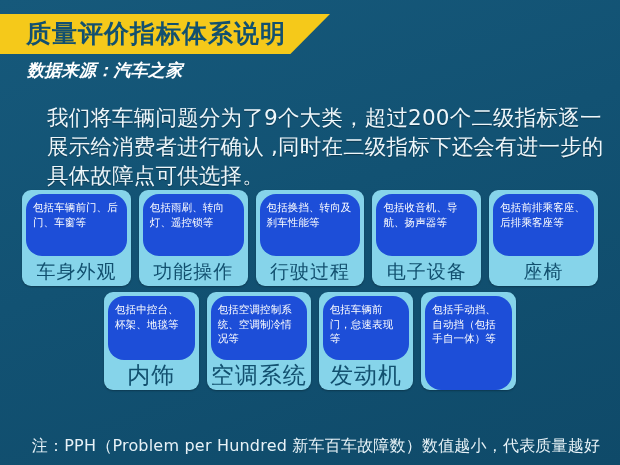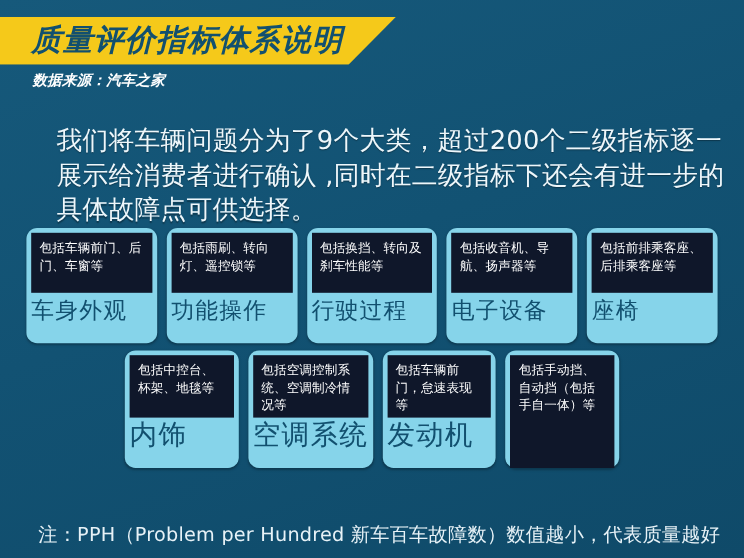--- a/index.html
+++ b/index.html
@@ -39,31 +39,30 @@
     clip-path: polygon(0 0, 100% 0, 88% 100%, 0 100%);
   }
   .banner-text {
     position: absolute;
     left: 26px;
     top: 0;
     height: 40px;
     line-height: 40px;
     font-size: 25px;
     font-weight: bold;
-    font-style: italic;
     color: #12506f;
     letter-spacing: 1px;
     white-space: nowrap;
   }
 
   .source-line {
     position: absolute;
     left: 27px;
     top: 59px;
-    font-size: 12px;
+    font-size: 17px;
     font-weight: bold;
     font-style: italic;
     color: #ffffff;
     letter-spacing: .3px;
     white-space: nowrap;
   }
 
   
   .intro {
     position: absolute;
@@ -102,35 +101,36 @@
     padding: 4px 4px 0 4px;
     box-sizing: border-box;
     display: flex;
     flex-direction: column;
     box-shadow: 0 1px 2px rgba(0,0,0,.28);
   }
   #row-1 .card { height: 96px; }
   #row-2 .card { height: 98px; }
 
   .card-desc {
-    background: #0f172a;
-    border-radius: 0;
+    background: #1d4ed8;
+    border-radius: 16px;
     flex: 1 1 auto;
     padding: 6px 6px 4px 7px;
     box-sizing: border-box;
     color: #ffffff;
     font-size: 10.5px;
     line-height: 14.5px;
     letter-spacing: .1px;
     overflow: hidden;
   }
   .card-label {
     flex: 0 0 auto;
-    height: 42px;
+    height: 30px;
     line-height: 30px;
+    text-align: center;
     color: #12506f;
     font-size: 19px;
     letter-spacing: 1px;
     white-space: nowrap;
   }
   #row-2 .card-label { font-size: 23px; }
 
   
   .footnote {
     position: absolute;

